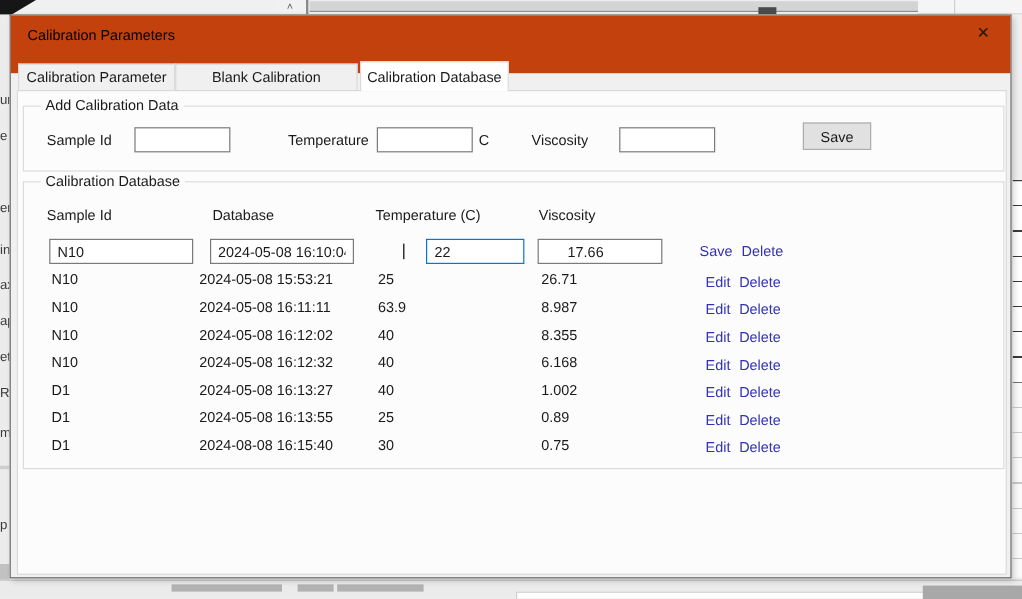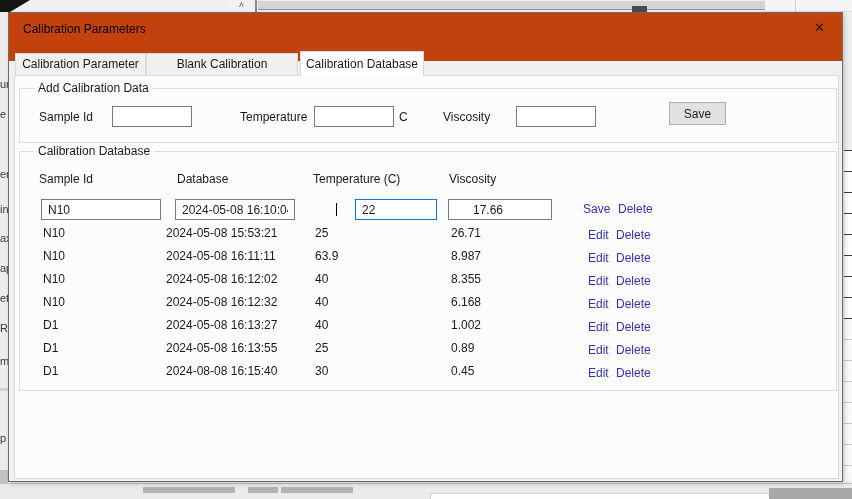--- a/index.html
+++ b/index.html
@@ -210,20 +210,20 @@
         <span class="dc dc2">2024-05-08 16:13:55</span>
         <span class="dc dc3">25</span>
         <span class="dc dc4">0.89</span>
         <a class="lnk dle">Edit</a>
         <a class="lnk dld">Delete</a>
       </div>
       <div class="drow" style="top:208px">
         <span class="dc dc1">D1</span>
         <span class="dc dc2">2024-08-08 16:15:40</span>
         <span class="dc dc3">30</span>
-        <span class="dc dc4">0.45</span>
+        <span class="dc dc4">0.75</span>
         <a class="lnk dle">Edit</a>
         <a class="lnk dld">Delete</a>
       </div>
 
     </div>
   </div>
 </div>
 
 </body></html>

